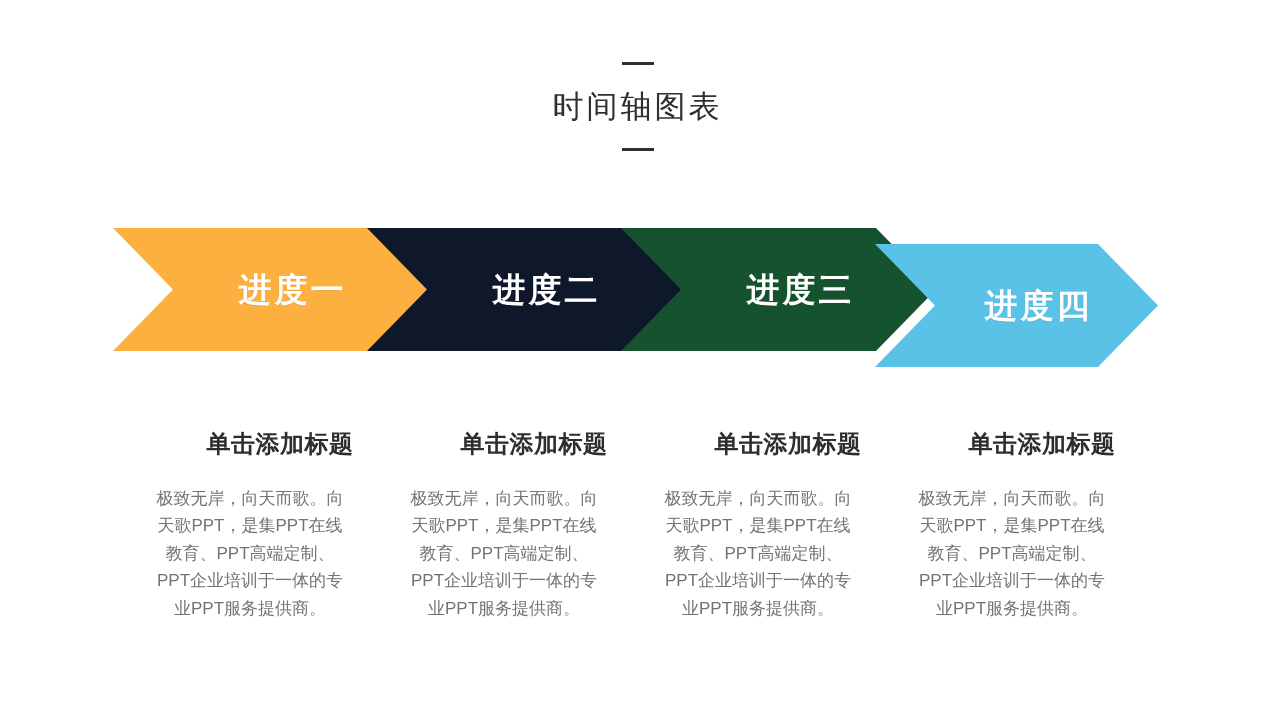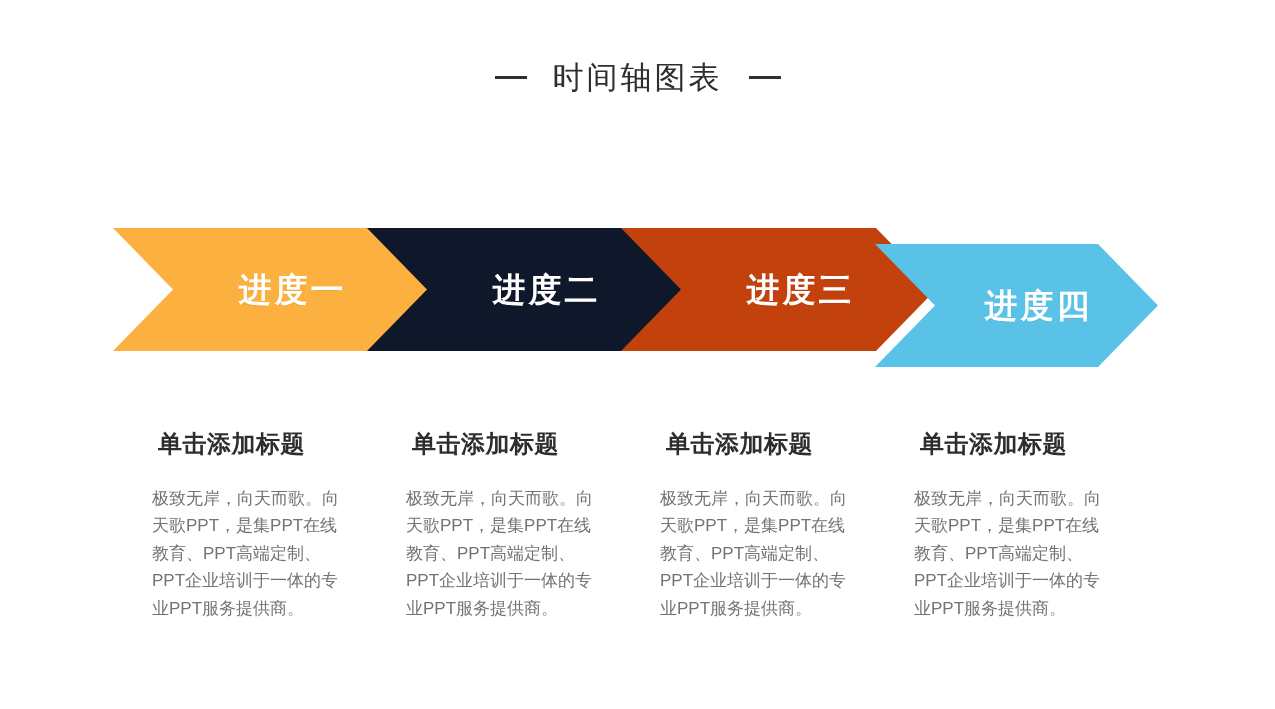--- a/index.html
+++ b/index.html
@@ -7,21 +7,21 @@
     width:1275px; height:709px;
     background:#ffffff;
     font-family:"Liberation Sans","DejaVu Sans",sans-serif;
     overflow:hidden;
   }
   .slide { position:relative; width:1275px; height:709px; background:#fff; }
 
   
   .title-row{
     position:absolute; top:62px; left:0; width:1275px;
-    display:flex; align-items:center; justify-content:center; gap:26px;
+    display:flex; align-items:center; justify-content:center; gap:26px;flex-direction:column;
   }
   .title-dash{ width:32px; height:3px; background:#2f2f2f; }
   .title-text{
     font-size:31px; color:#2f2f2f; font-weight:400;
     letter-spacing:3px; line-height:1;
     white-space:nowrap;
   }
 
   
   .banner{
@@ -43,20 +43,21 @@
   }
   .a1{ left:0px;   width:315px; background:#FBB040; }
   .a2{ left:254px; width:315px; background:#3EC6AD; }
   .a3{ left:508px; width:315px; background:#E9645C; }
   .a4{ left:762px; width:283px; background:#5BC2E7; }
 
   
   .cols{
     position:absolute; left:0; top:430px; width:1275px;
     display:flex;
+    text-align:center;
   }
   .col{ width:250px; }
   .col.c1{ margin-left:152px; }
   .col.c2{ margin-left:4px; }
   .col.c3{ margin-left:4px; }
   .col.c4{ margin-left:4px; }
 
   .col-title{
     font-size:24px; font-weight:bold; color:#2d2d2d;
     line-height:1.2; letter-spacing:0.5px;
@@ -84,21 +85,21 @@
   <div class="banner">
 
     <div class="arrow a1" style="background: rgb(251, 176, 64);">
       <span class="arrow-label">进度一</span>
     </div>
 
     <div class="arrow a2" style="background: #0f172a;">
       <span class="arrow-label">进度二</span>
     </div>
 
-    <div class="arrow a3" style="background: #c2410c;">
+    <div class="arrow a3" style="background: #14532d;">
       <span class="arrow-label">进度三</span>
     </div>
 
     <div class="arrow a4" style="background: rgb(91, 194, 231); margin-top: 16px;">
       <span class="arrow-label">进度四</span>
     </div>
 
   </div>
 
   <div class="cols">

